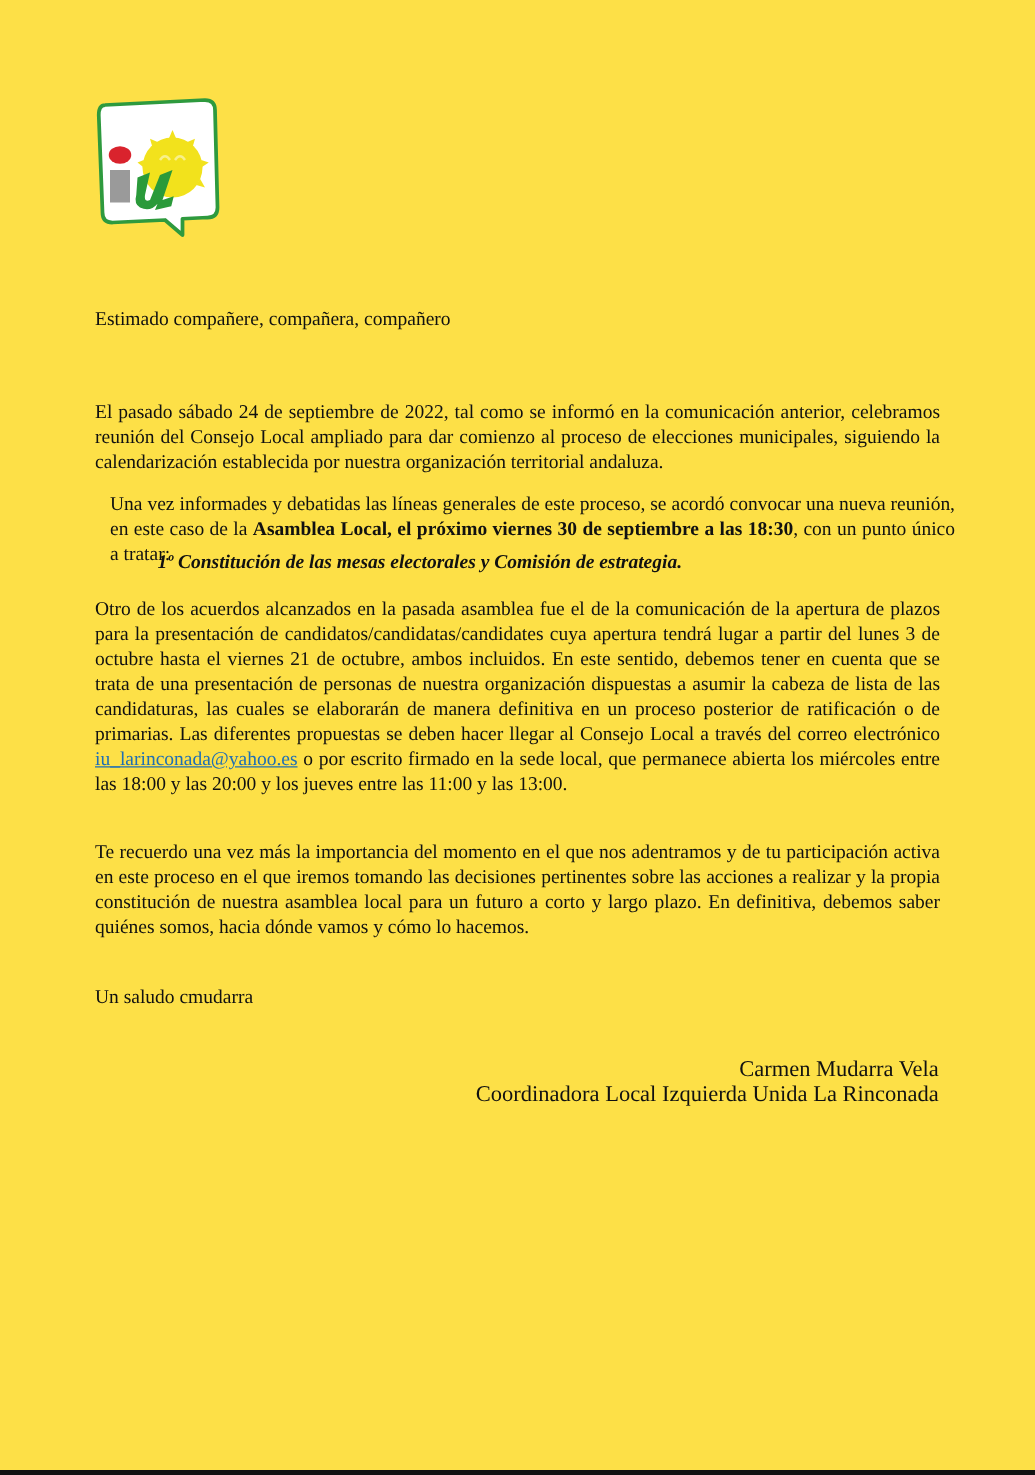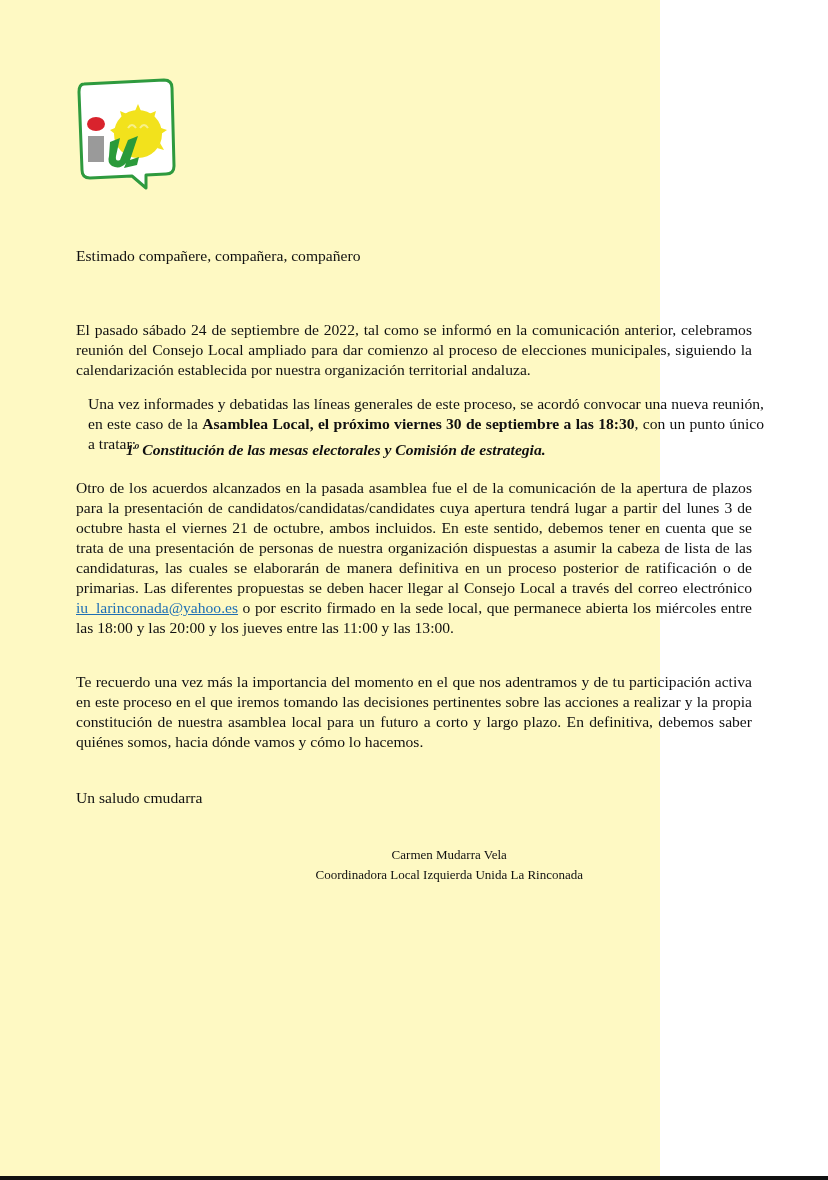--- a/index.html
+++ b/index.html
@@ -1,32 +1,32 @@
 <!DOCTYPE html>
 <html><head>
   <meta charset="utf-8">
   <style>
     html, body { margin: 0; padding: 0; }
     body {
       width: 828px; height: 1180px; background: #ffffff; position: relative; overflow: hidden;
       font-family: "Liberation Serif", "DejaVu Serif", serif; color: #111111;
     }
-    .page { position: absolute; left: 0; top: 0; width: 660px; height: 1176px; background: #fef9c3; }
+    .page { position: absolute; left: 0; top: 0; width: 828px; height: 1176px; background: #fde047; }
     .bottom-bar { position: absolute; left: 0; bottom: 0; width: 828px; height: 4px; background: #111; }
     .logo { position: absolute; left: 76px; top: 78px; width: 102px; height: 114px; }
     .text { position: absolute; left: 76px; width: 676px; font-size: 15.6px; line-height: 20px; }
     .just { text-align: justify; text-align-last: left; }
     .salutation { top: 246px; }
     .p1 { top: 320px; }
     .p2 { top: 382px; }
     .agenda { position: absolute; left: 126px; top: 440px; font-size: 15.6px; line-height: 20px; font-weight: bold; font-style: italic; }
     .p3 { top: 478px; }
     .p4 { top: 672px; }
     .closing { top: 788px; }
-    .signature { position: absolute; right: 77px; top: 845px; text-align: center; font-size: 13px; line-height: 20px; }
+    .signature { position: absolute; right: 77px; top: 845px; text-align: right; font-size: 18px; line-height: 20px; }
     .link { color: #1f6fb5; text-decoration: underline; }
     b { font-weight: bold; }
   </style>
 </head>
 <body>
 
 <div class="page">
 
   <div class="logo">
     <svg width="102" height="114" viewBox="0 0 102 114">

